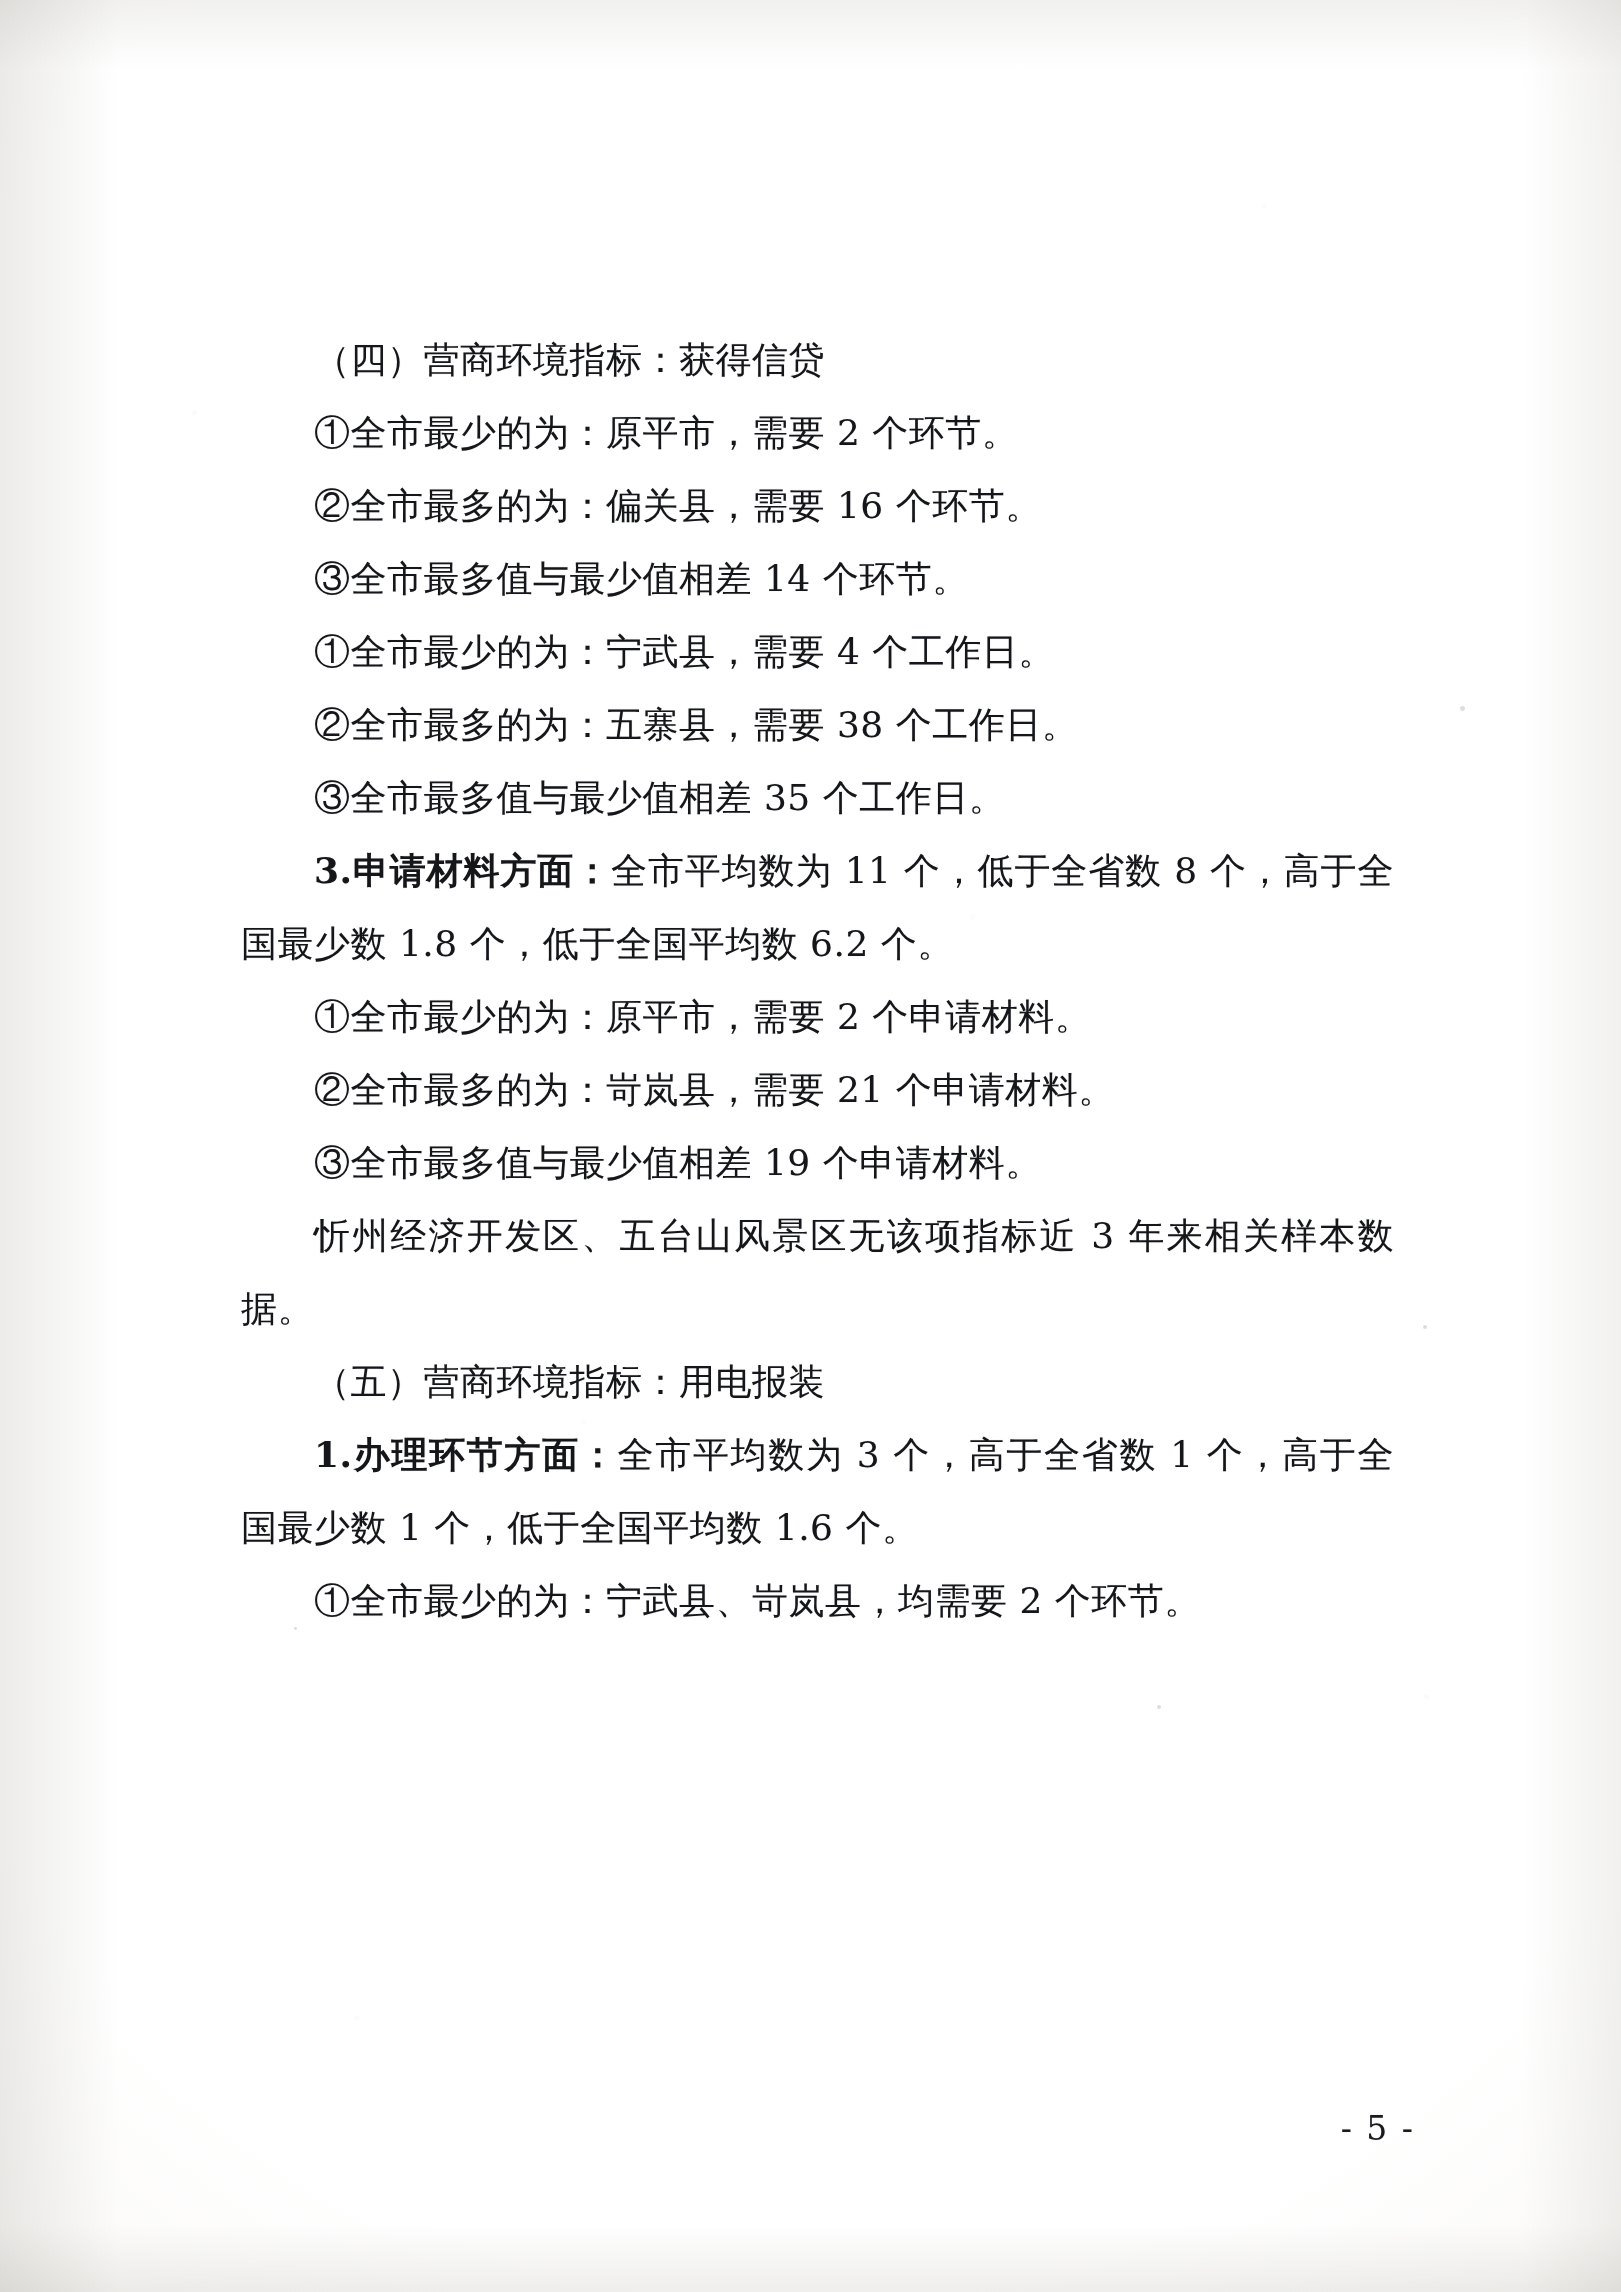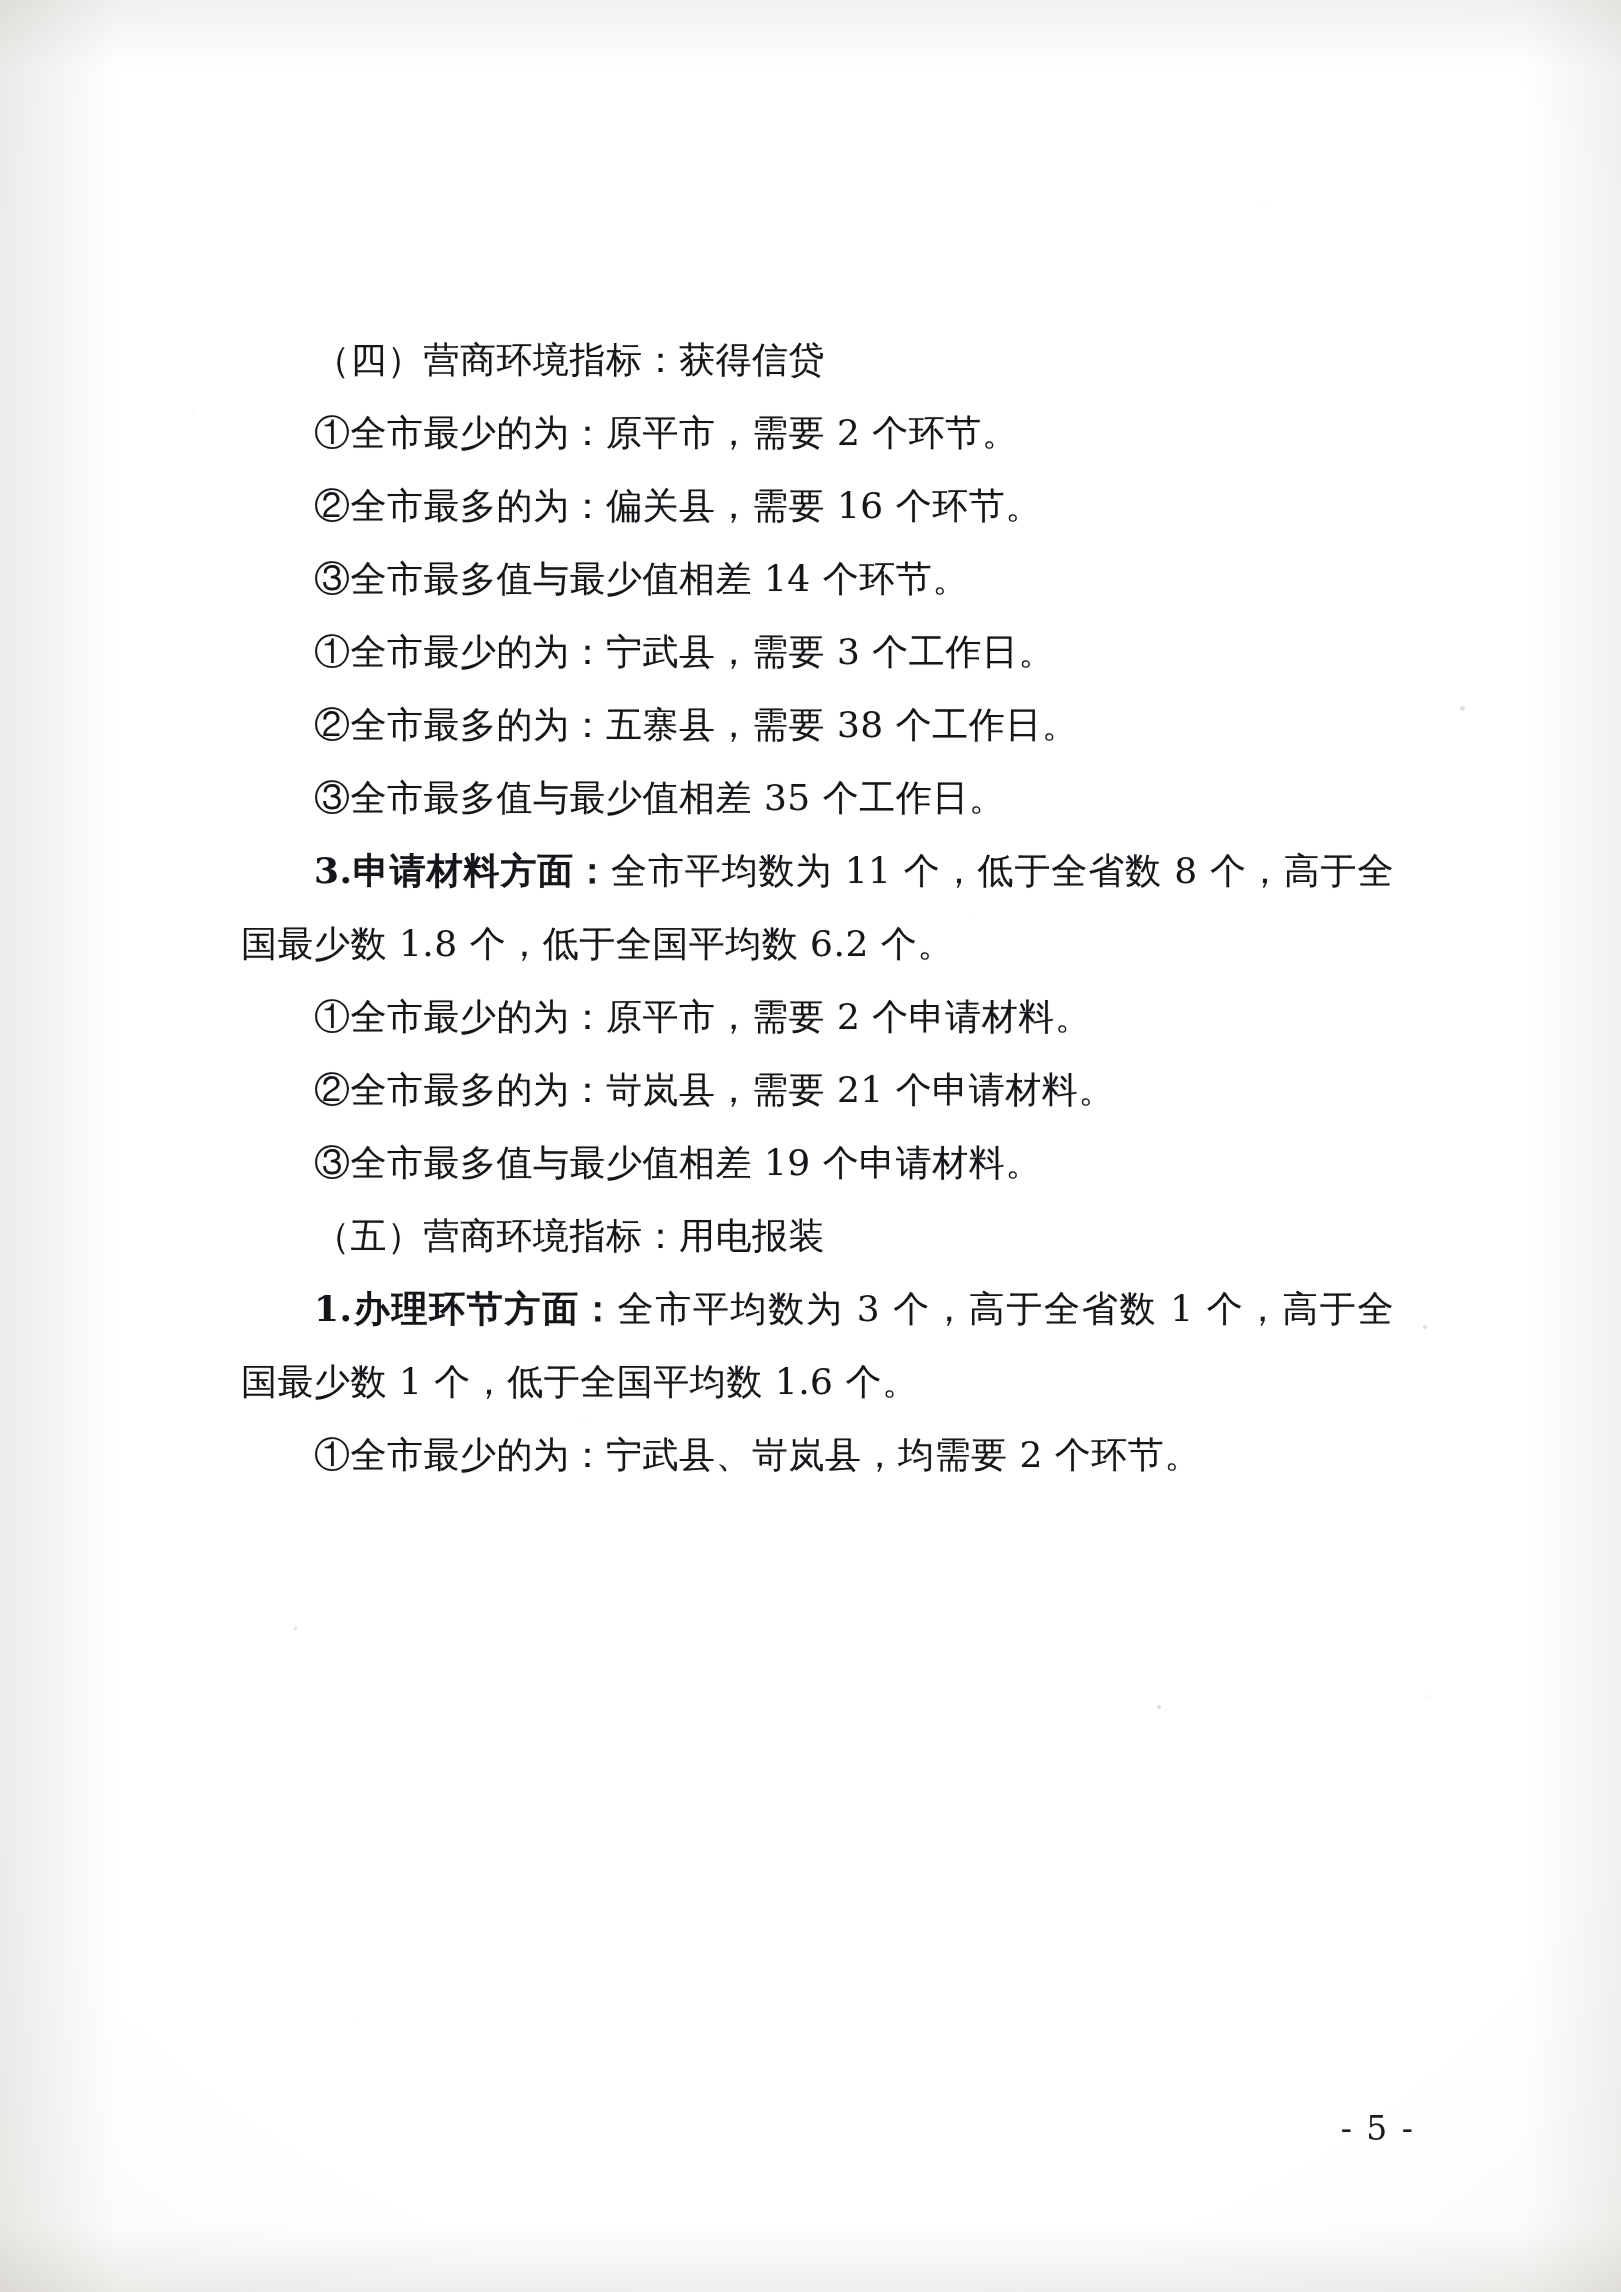--- a/index.html
+++ b/index.html
@@ -124,34 +124,35 @@
     <p class="para indent">（四）营商环境指标：获得信贷</p>
 
 
     <p class="para indent">①全市最少的为：原平市，需要 2 个环节。</p>
 
     <p class="para indent">②全市最多的为：偏关县，需要 16 个环节。</p>
 
     <p class="para indent">③全市最多值与最少值相差 14 个环节。</p>
 
 
-    <p class="para indent">①全市最少的为：宁武县，需要 3 个工作日。</p>
+    <p class="para indent">①全市最少的为：宁武县，需要 4 个工作日。</p>
 
     <p class="para indent">②全市最多的为：五寨县，需要 38 个工作日。</p>
 
     <p class="para indent">③全市最多值与最少值相差 35 个工作日。</p>
 
     <p class="para indent"><span class="lead">3.申请材料方面：</span><span>全市平均数为 11 个，低于全省数 8 个，高于全国最少数 1.8 个，低于全国平均数 6.2 个。</span></p>
 
     <p class="para indent">①全市最少的为：原平市，需要 2 个申请材料。</p>
 
     <p class="para indent">②全市最多的为：岢岚县，需要 21 个申请材料。</p>
 
     <p class="para indent">③全市最多值与最少值相差 19 个申请材料。</p>
 
+    <p class="para indent">忻州经济开发区、五台山风景区无该项指标近 3 年来相关样本数据。</p>
 
     <p class="para indent">（五）营商环境指标：用电报装</p>
 
     <p class="para indent"><span class="lead">1.办理环节方面：</span><span>全市平均数为 3 个，高于全省数 1 个，高于全国最少数 1 个，低于全国平均数 1.6 个。</span></p>
 
     <p class="para indent">①全市最少的为：宁武县、岢岚县，均需要 2 个环节。</p>
 
   </div>
 
   <div class="page-number">- 5 -</div>

